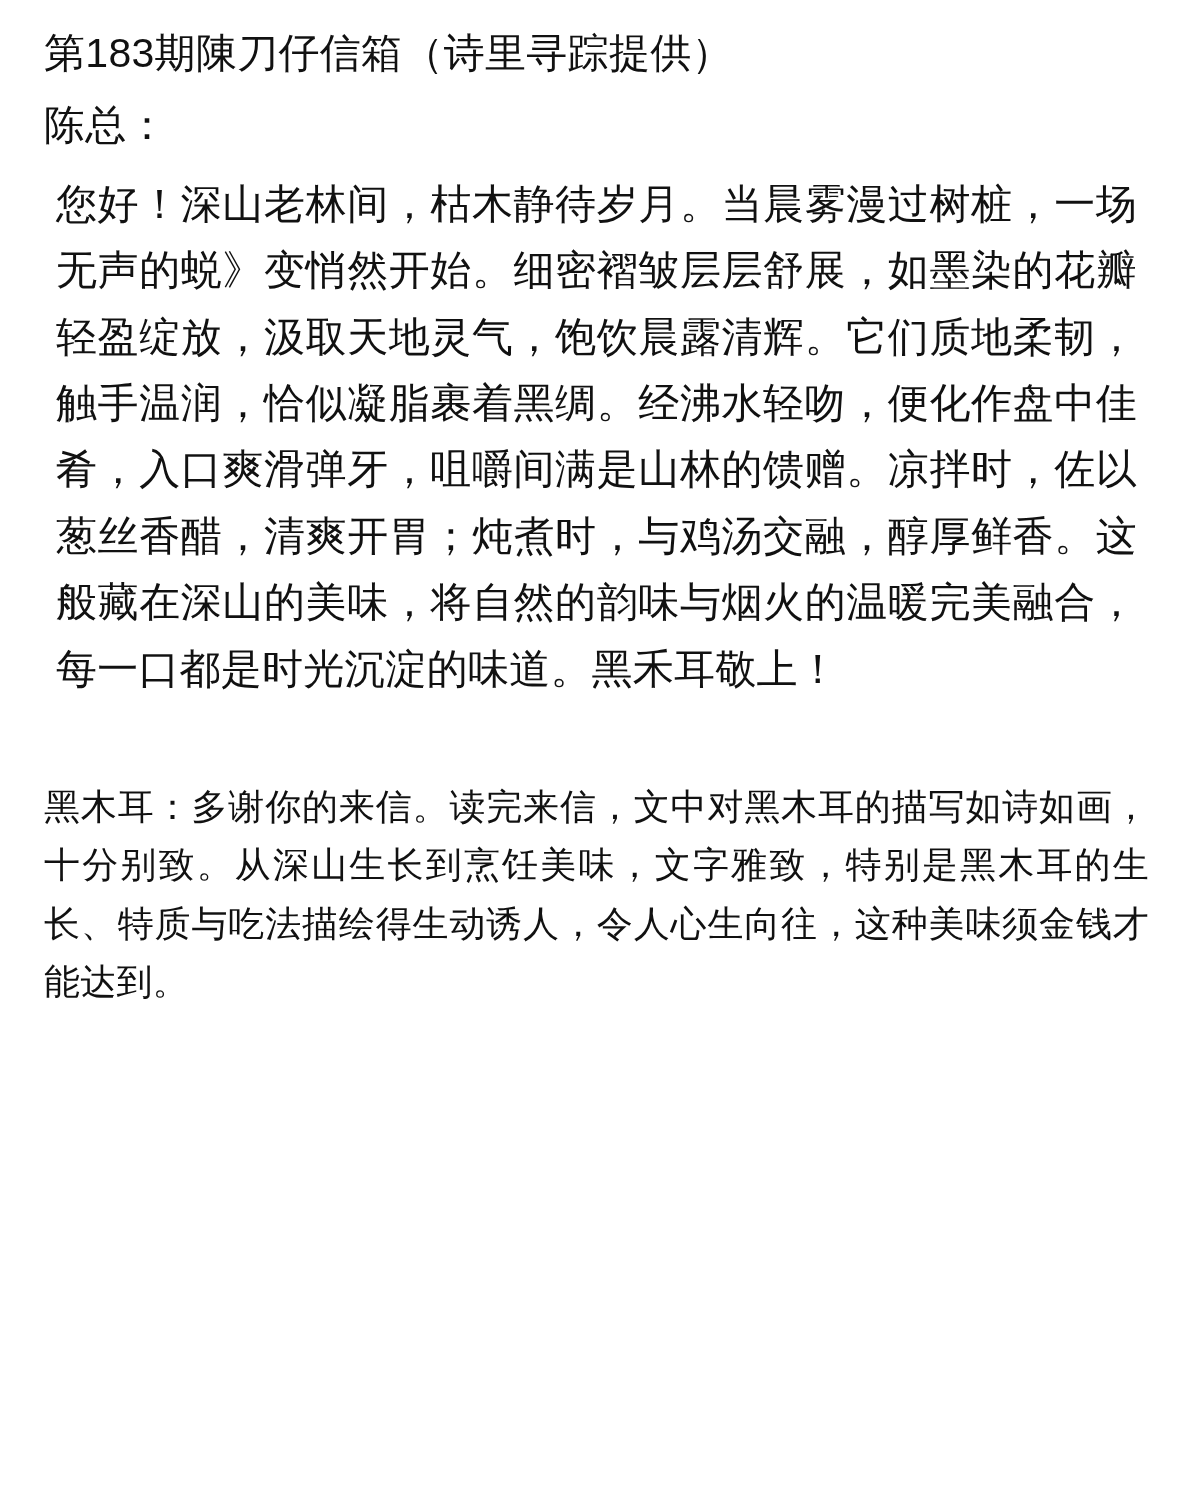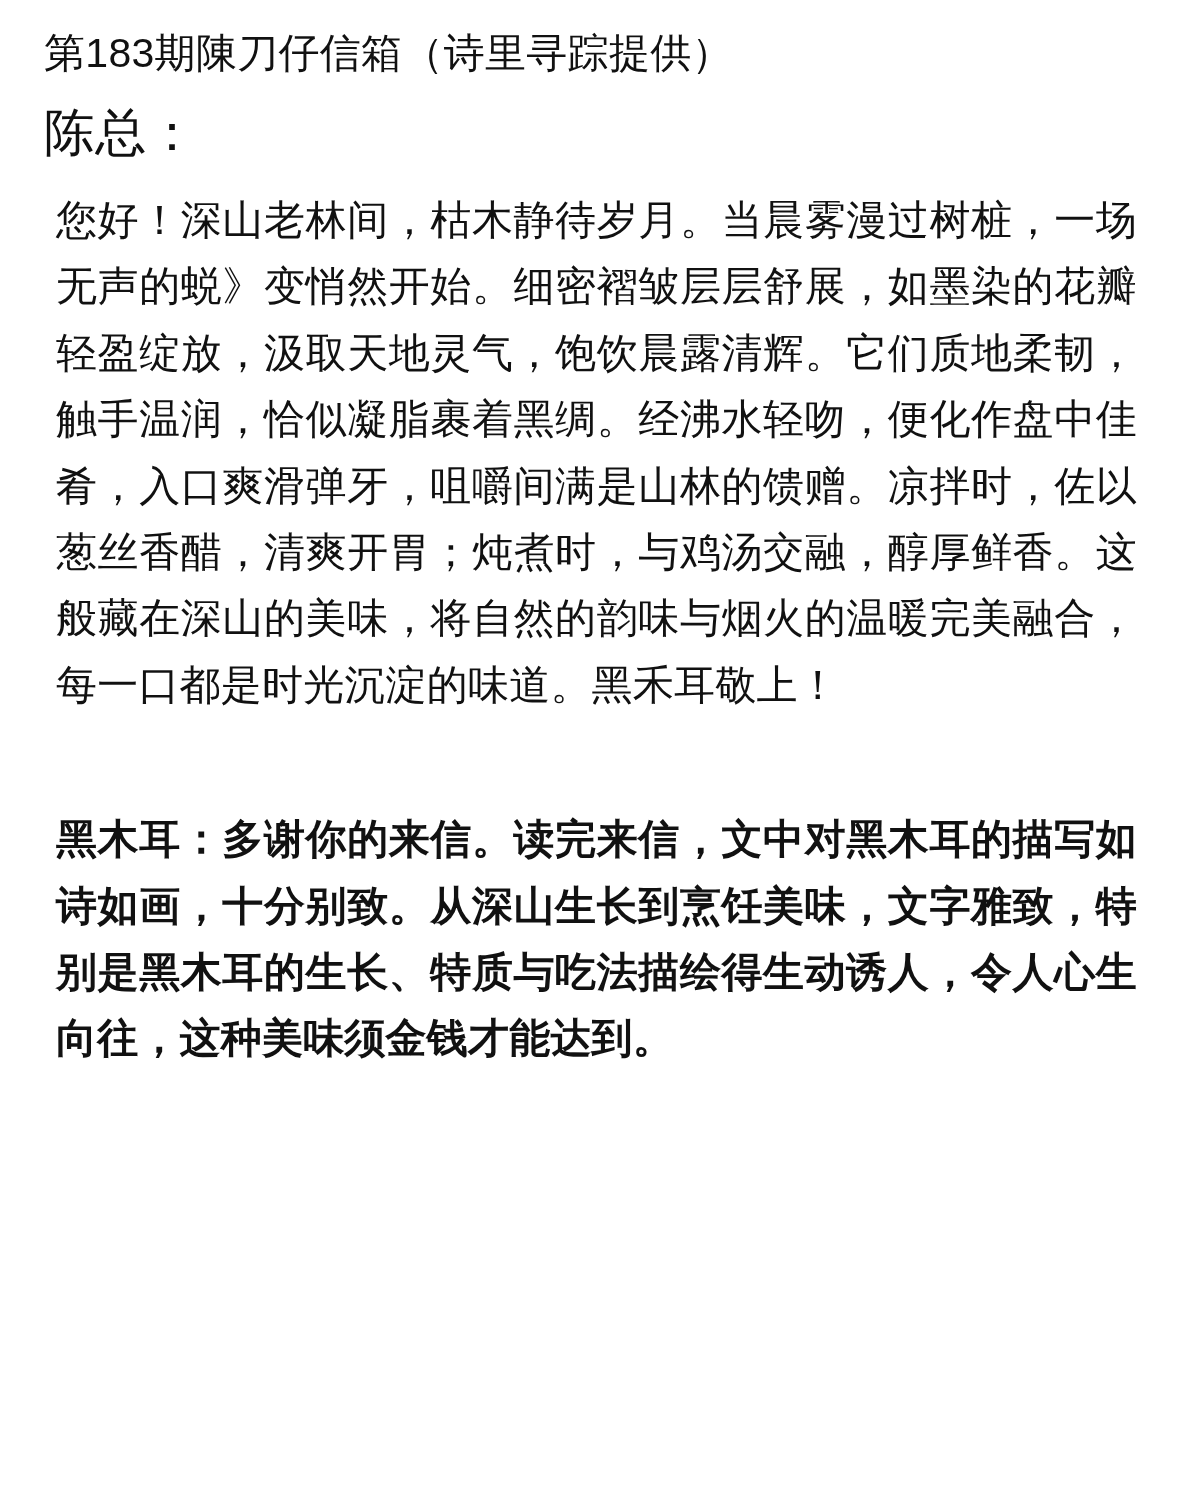--- a/index.html
+++ b/index.html
@@ -23,47 +23,46 @@
   }
   .doc-title {
     font-size: 41px;
     line-height: 1.62;
     font-weight: 400;
     color: #111111;
     letter-spacing: 0.3px;
     margin: 0 0 6px 0;
   }
   .salutation {
-    font-size: 51px;
+    font-size: 41px;
     line-height: 1.62;
     color: #111111;
     margin: 0 0 6px 0;
     letter-spacing: 0.3px;
   }
   .body-para {
     font-size: 41px;
     line-height: 1.62;
     color: #111111;
     margin: 12px;
     text-align: justify;
     text-justify: inter-character;
     letter-spacing: 0.2px;
   }
   .gap {
     height: 64px;
   }
   .reply-para {
-    font-size: 41px;
+    font-size: 36px;
     line-height: 1.62;
     color: #111111;
-    margin: 12px;
+    margin: 0;
     text-align: justify;
     text-justify: inter-character;
     letter-spacing: 0.2px;
-    font-weight: bold;
   }
 </style>
 </head>
 <body>
 
 <div class="page">
 
   <h1 class="doc-title">第183期陳刀仔信箱（诗里寻踪提供）</h1>
 
   <p class="salutation">陈总：</p>

